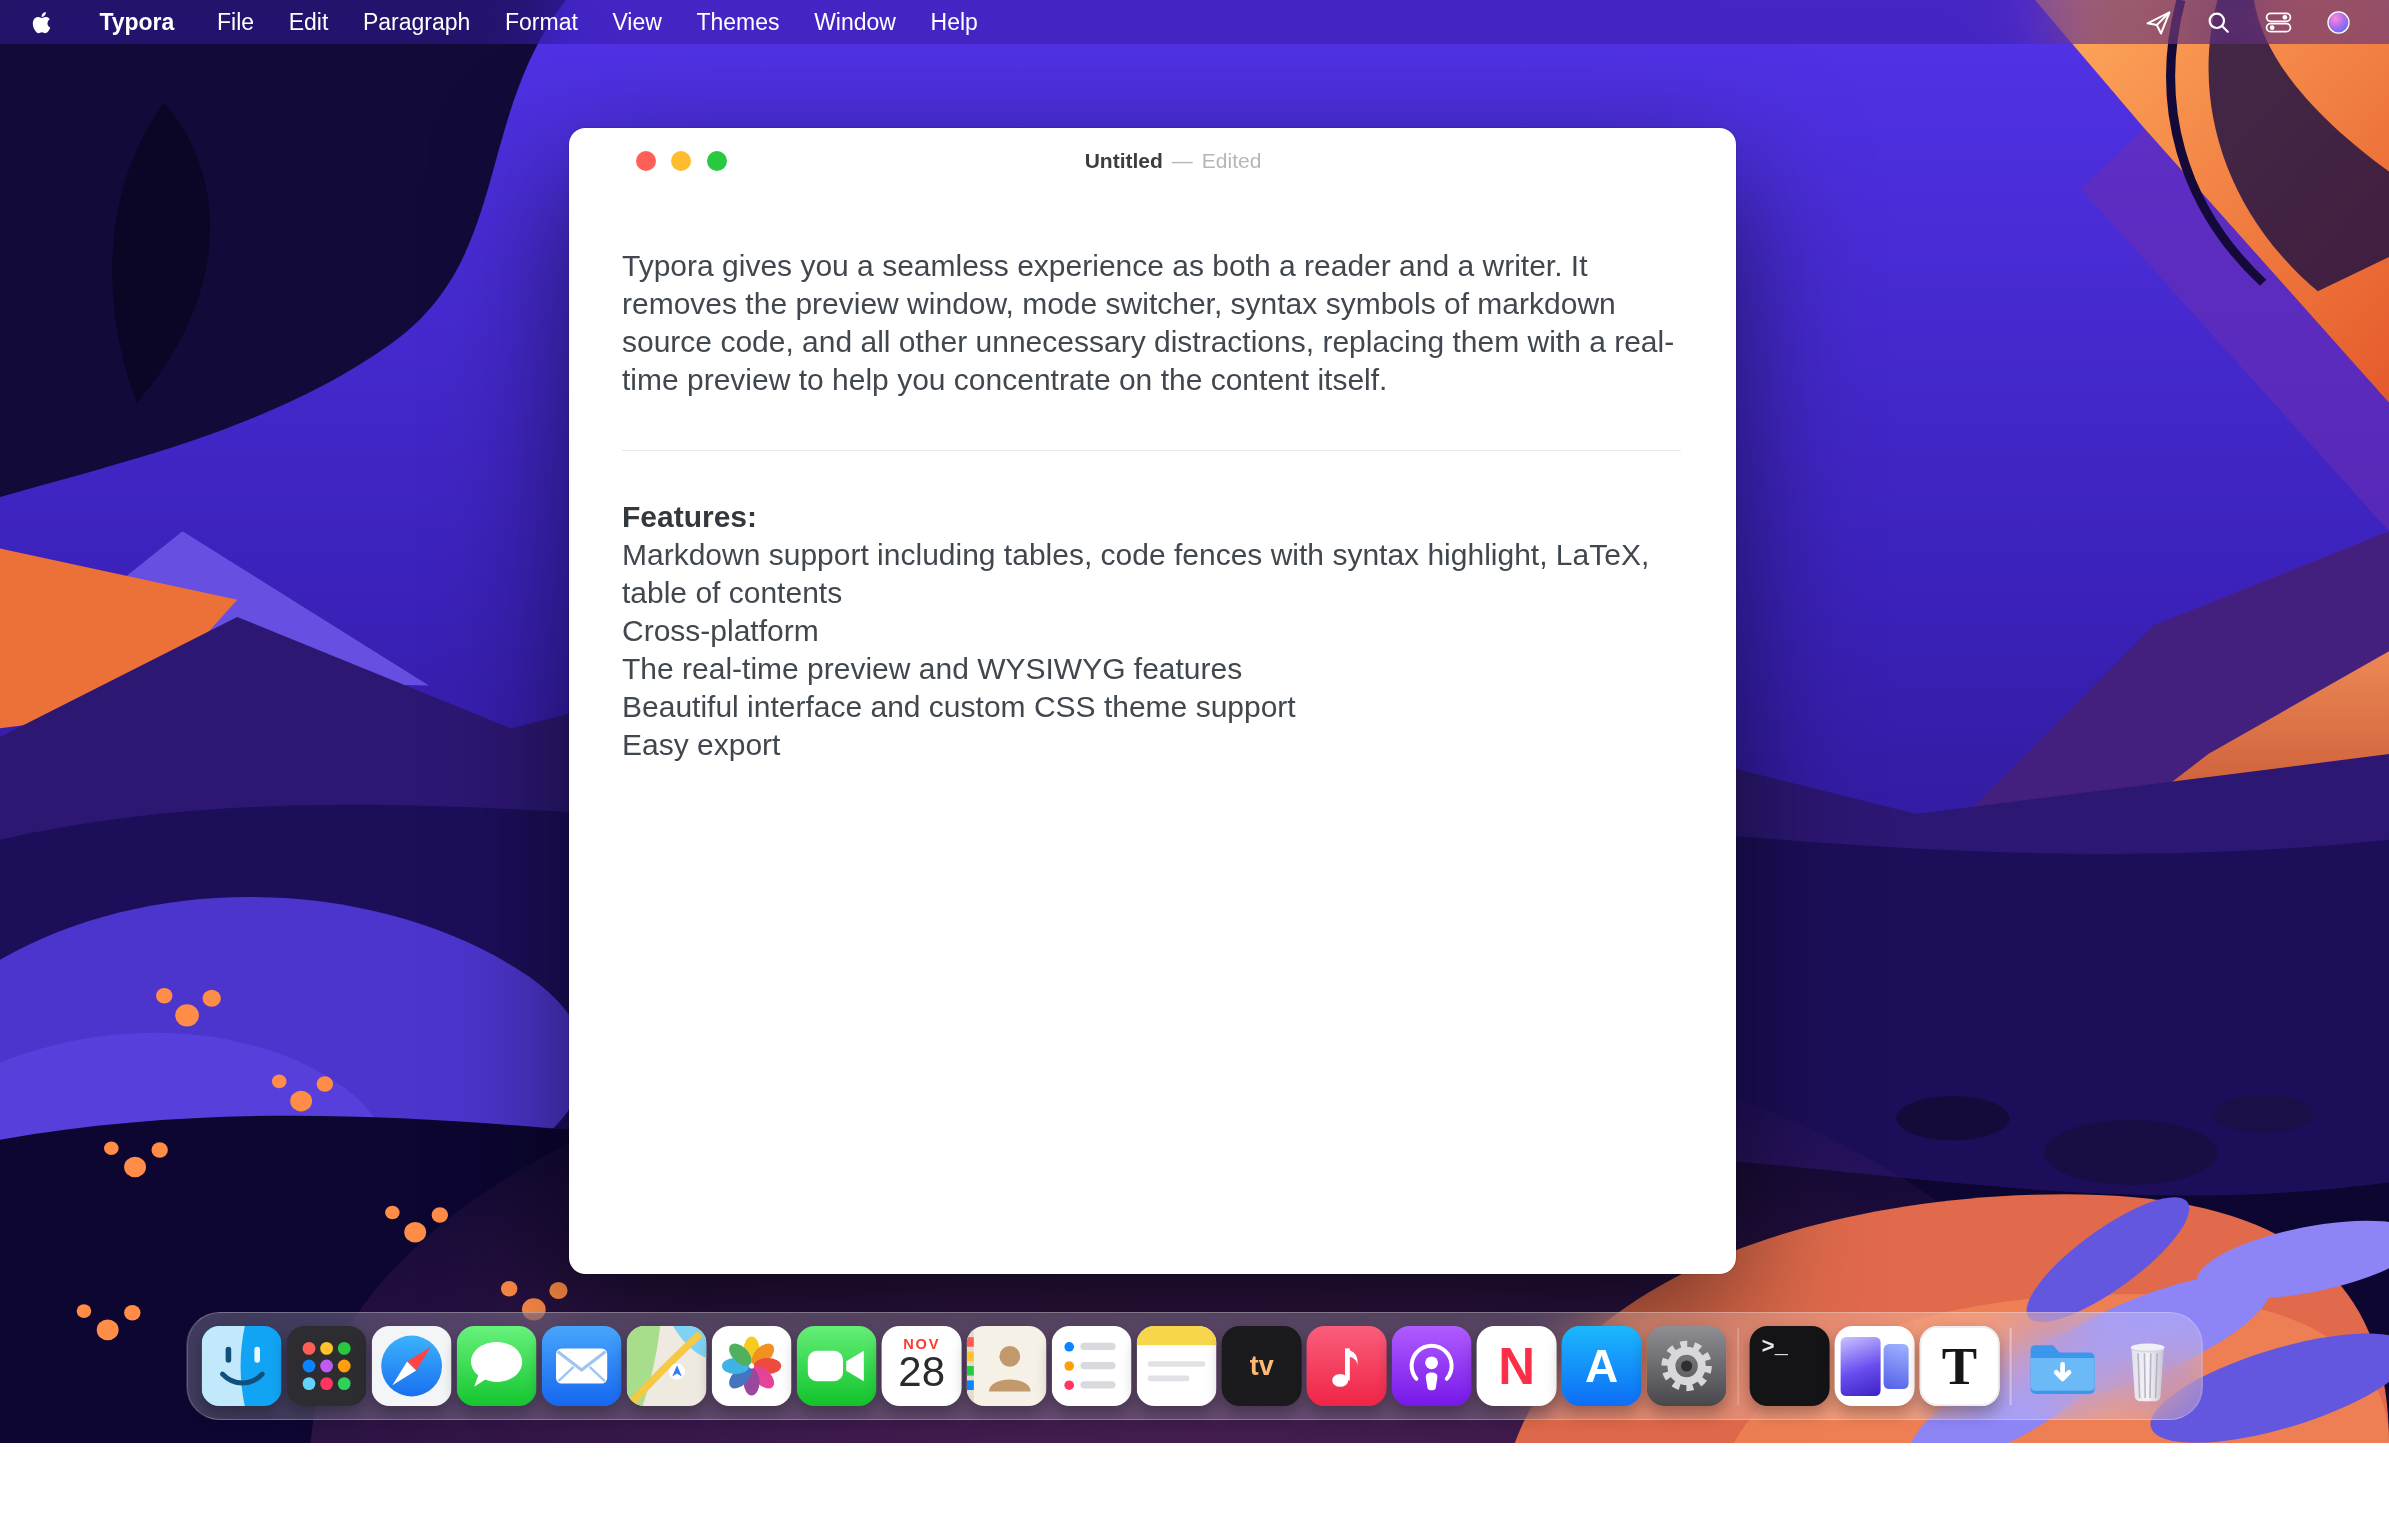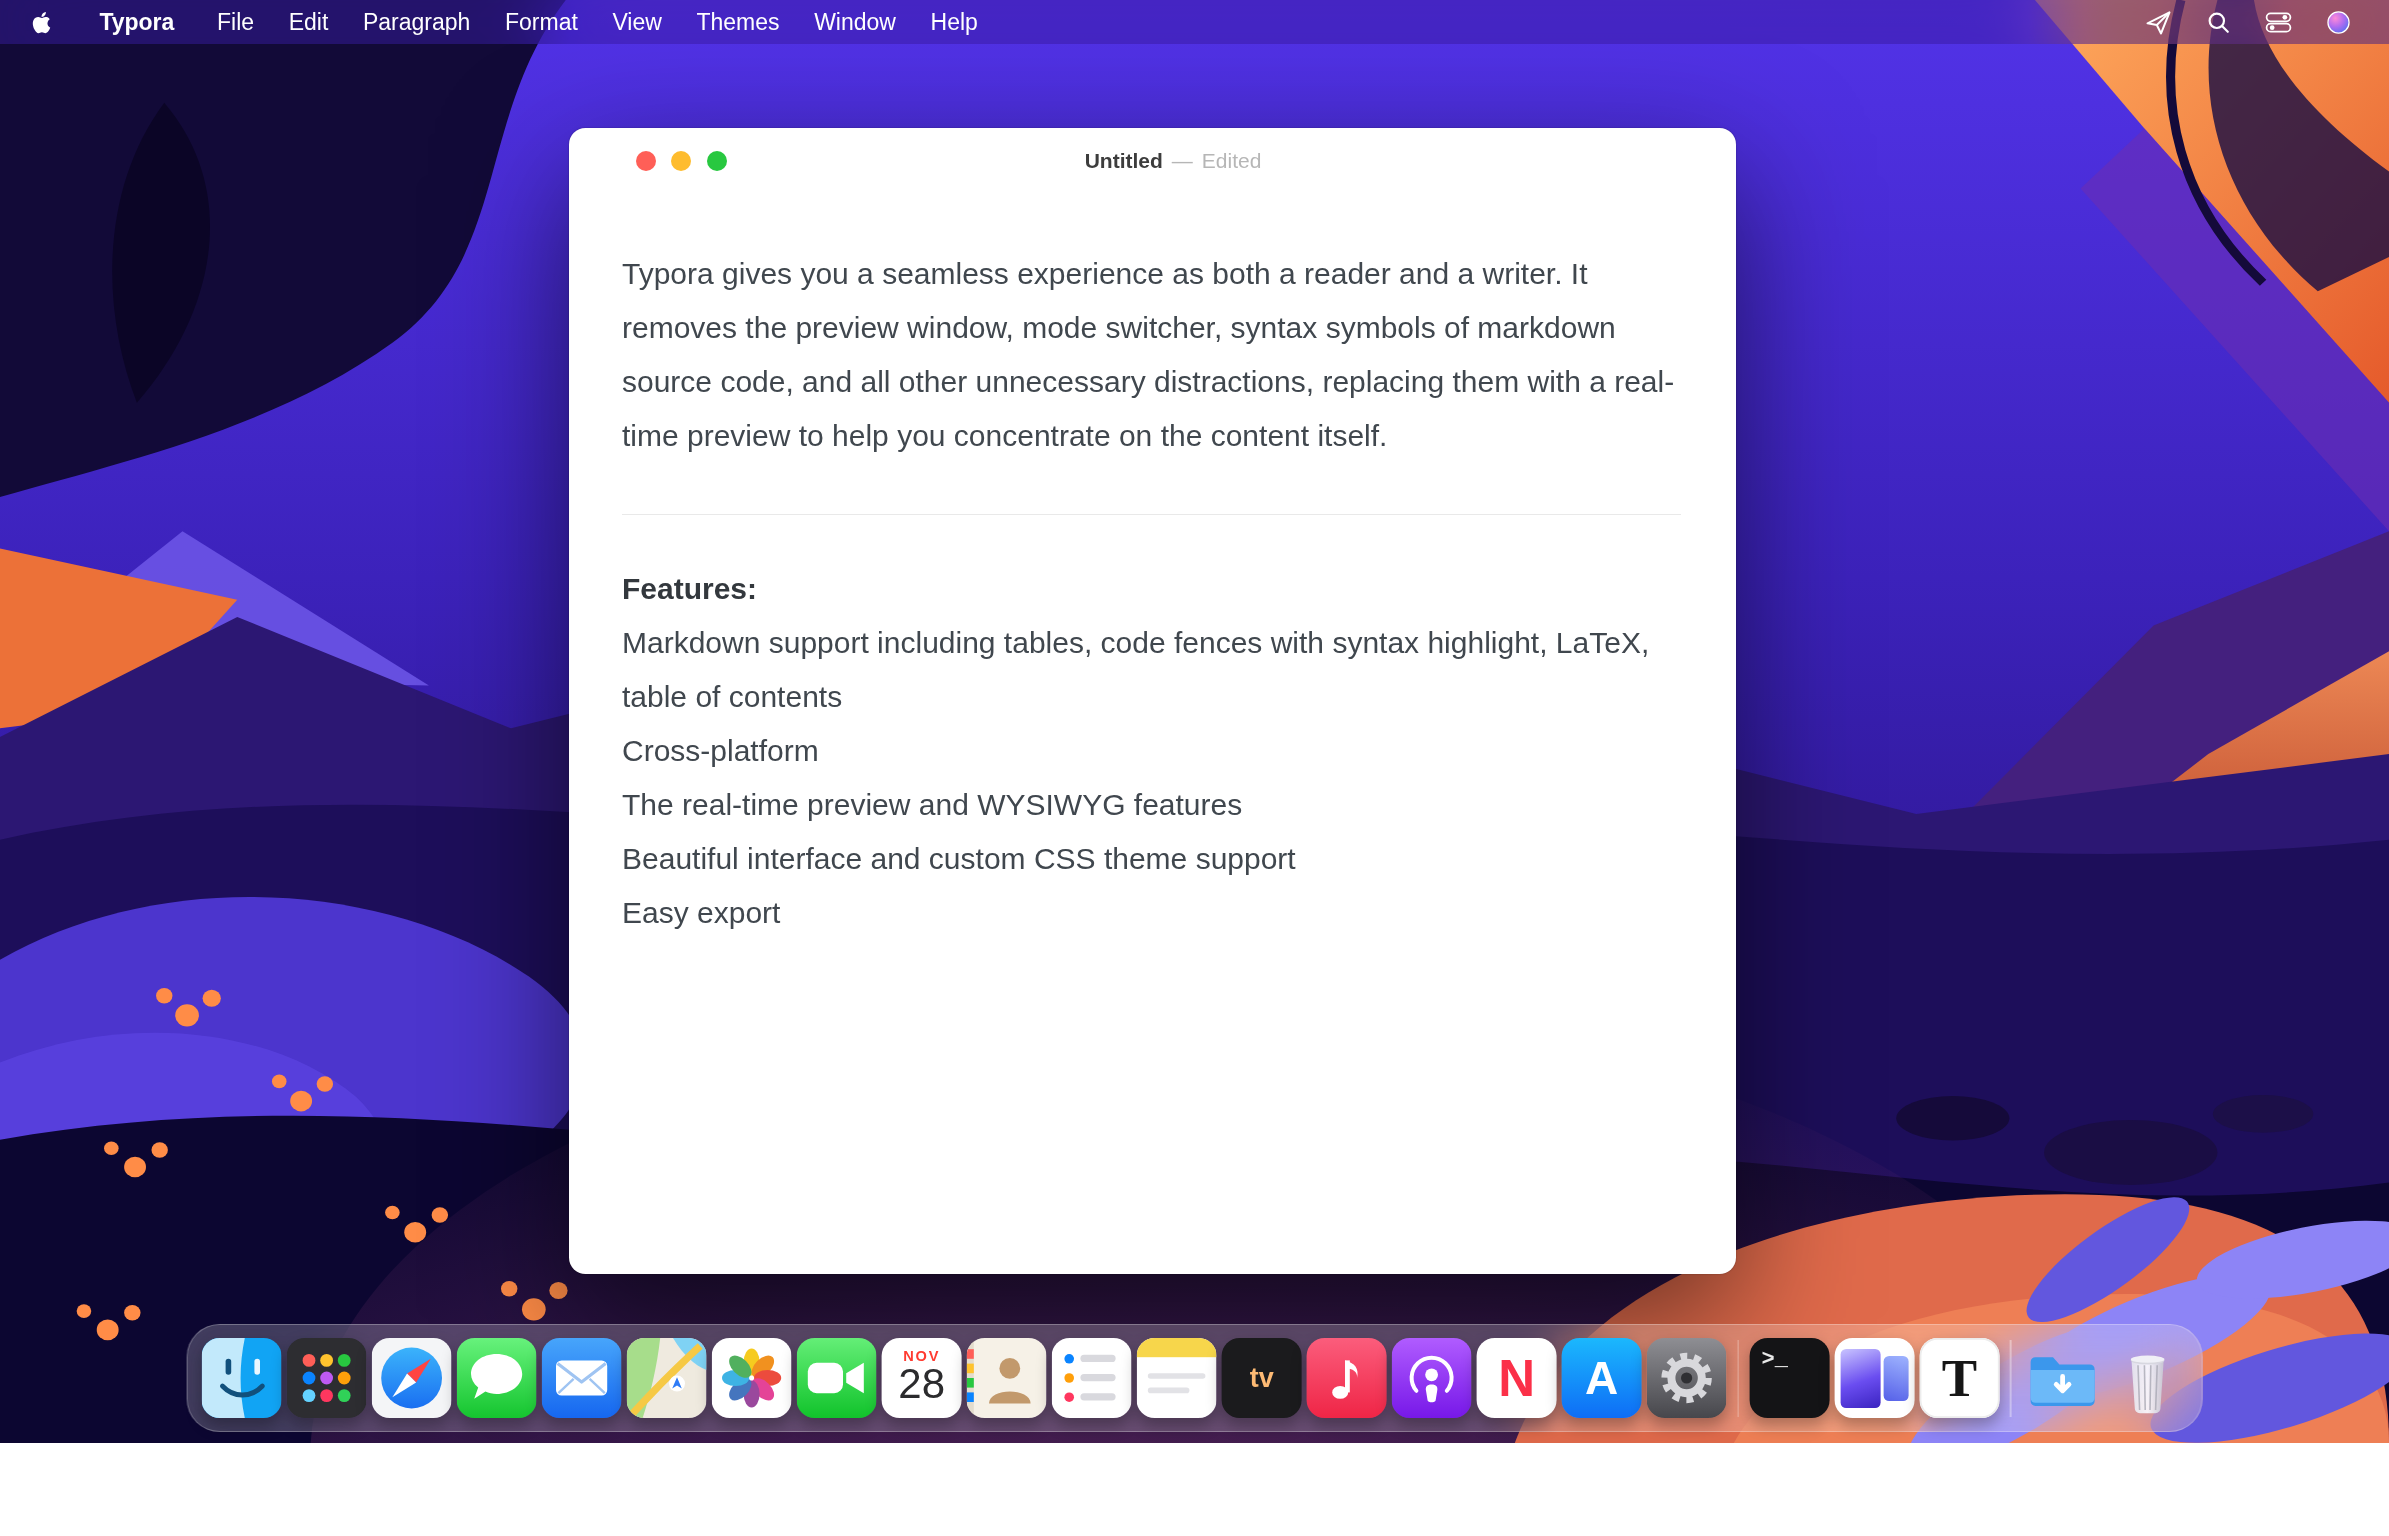--- a/index.html
+++ b/index.html
@@ -25,27 +25,27 @@
   .window { position:absolute; left:569px; top:128px; width:1167px; height:1146px;
             background:#ffffff; border-radius:16.4px; z-index:30;
             box-shadow:0 46px 128px rgba(0,0,0,0.55), 0 0 1.8px rgba(0,0,0,0.35); }
   .titlebar { position:relative; height:66px; display:flex; align-items:center; justify-content:center;margin-left:41px; }
   .traffic { position:absolute; left:25.6px; top:23px; display:flex; gap:15.5px; }
   .tl { width:20px; height:20px; border-radius:50%; }
   .tl-red { background:#ff5f57; } .tl-yellow { background:#febc2e; } .tl-green { background:#28c840; }
   .wtitle { font-size:21px; color:#3d3d3d; font-weight:700; }
   .wdash, .wstatus { font-size:21px; color:#b6b6b6; font-weight:400; margin-left:9px; }
 
-  .editor { padding:53px 55px 0 53px; font-size:30px; line-height:54px; color:#40474e; }
+  .editor { padding:53px 55px 0 53px; font-size:30px; line-height:38px; color:#40474e; }
   .editor p { margin:0; }
   .doc-hr { border:0; border-top:1.8px solid #e9e9e9; margin:51px 0 47px 0; }
   .feat-head { font-weight:700; color:#33383d; }
 
   
-  .dock { position:absolute; bottom:11px; left:50%; transform:translateX(-50%);
+  .dock { position:absolute; bottom:23px; left:50%; transform:translateX(-50%);
           display:flex; align-items:center; gap:5px; padding:12.8px 14.6px;
           background:rgba(255,255,255,0.22); border:0.9px solid rgba(255,255,255,0.28);
           border-radius:33px; backdrop-filter:blur(27px); z-index:40; }
   .di { position:relative; width:80px; height:80px; border-radius:18px; overflow:hidden;
         flex:none; box-shadow:0 7.3px 14.6px rgba(0,0,0,0.28); }
   .di svg { position:absolute; inset:0; width:100%; height:100%; display:block; }
   .di.plain { overflow:visible; box-shadow:none; border-radius:0; }
   .dock-sep { width:1.8px; height:77px; background:rgba(255,255,255,0.38); margin:0 5.5px; flex:none; }
 
   

